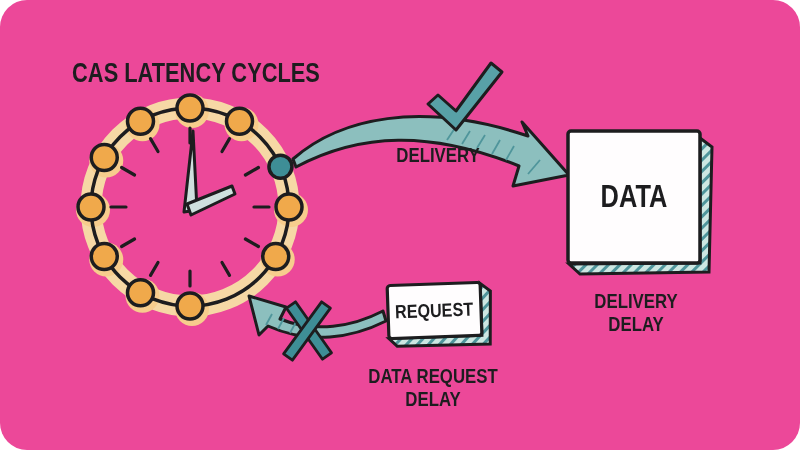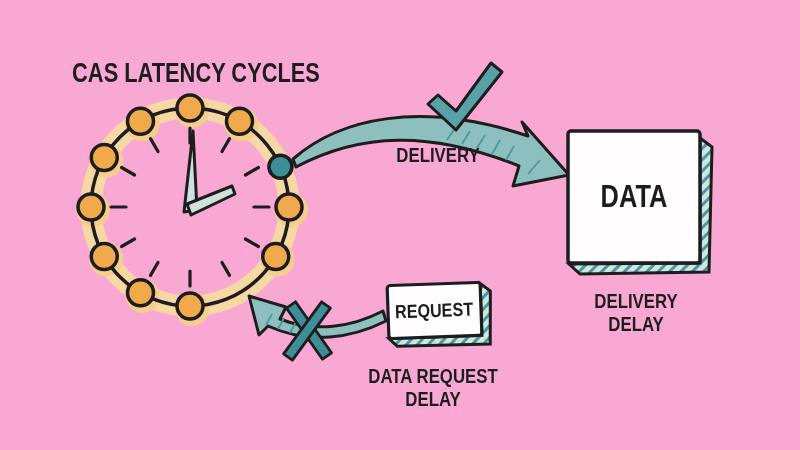--- a/index.html
+++ b/index.html
@@ -1,21 +1,22 @@
 <!DOCTYPE html>
 <html><head>
 <meta charset="utf-8">
 <style>
   html,body{margin:0;padding:0;}
   .stage{
     width:800px;height:450px;
-    background:#f9a8d4;
+    background:#ec4899;
     position:relative;
     overflow:hidden;
     font-family:"Liberation Sans", sans-serif;
+    border-radius:27px;
   }
   svg text{
     font-family:"Liberation Sans", sans-serif;
     font-weight:bold;
     fill:#1d1d1f;
   }
 </style>
 </head>
 <body>
 

